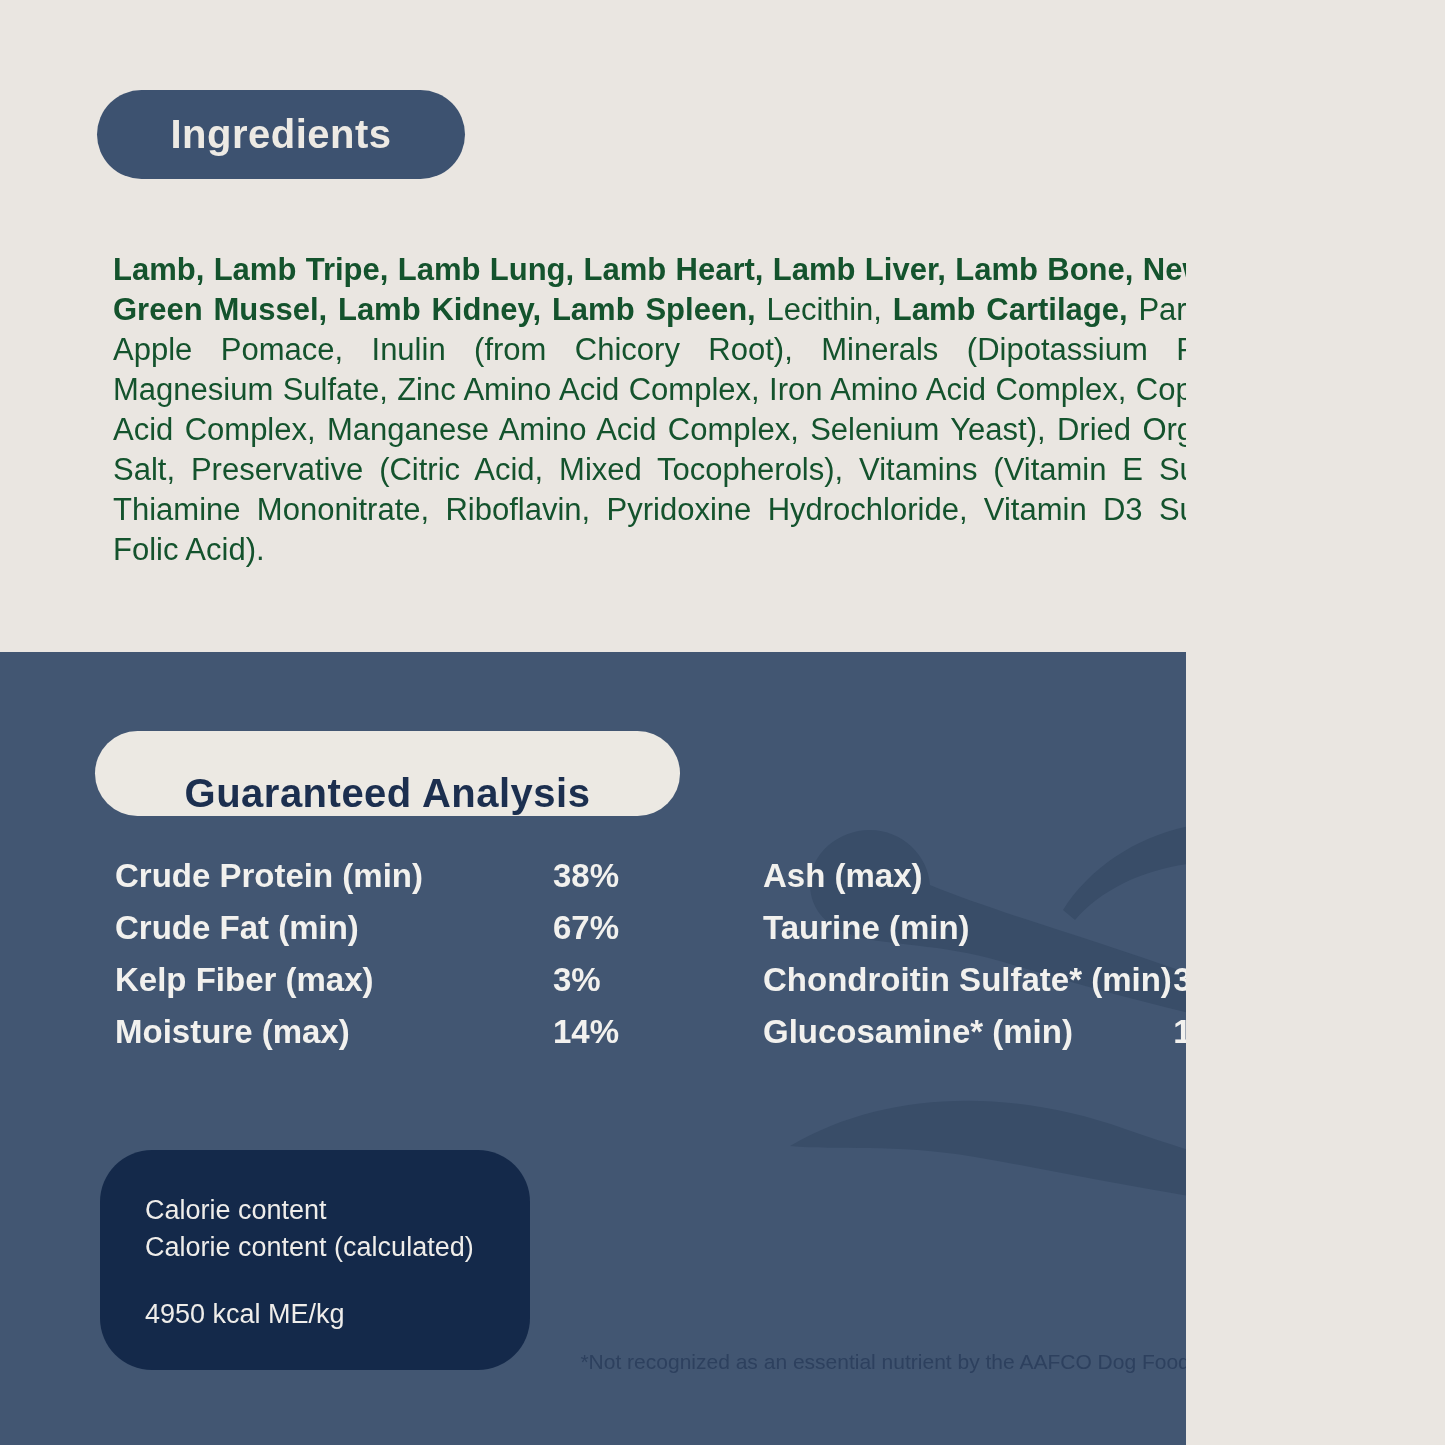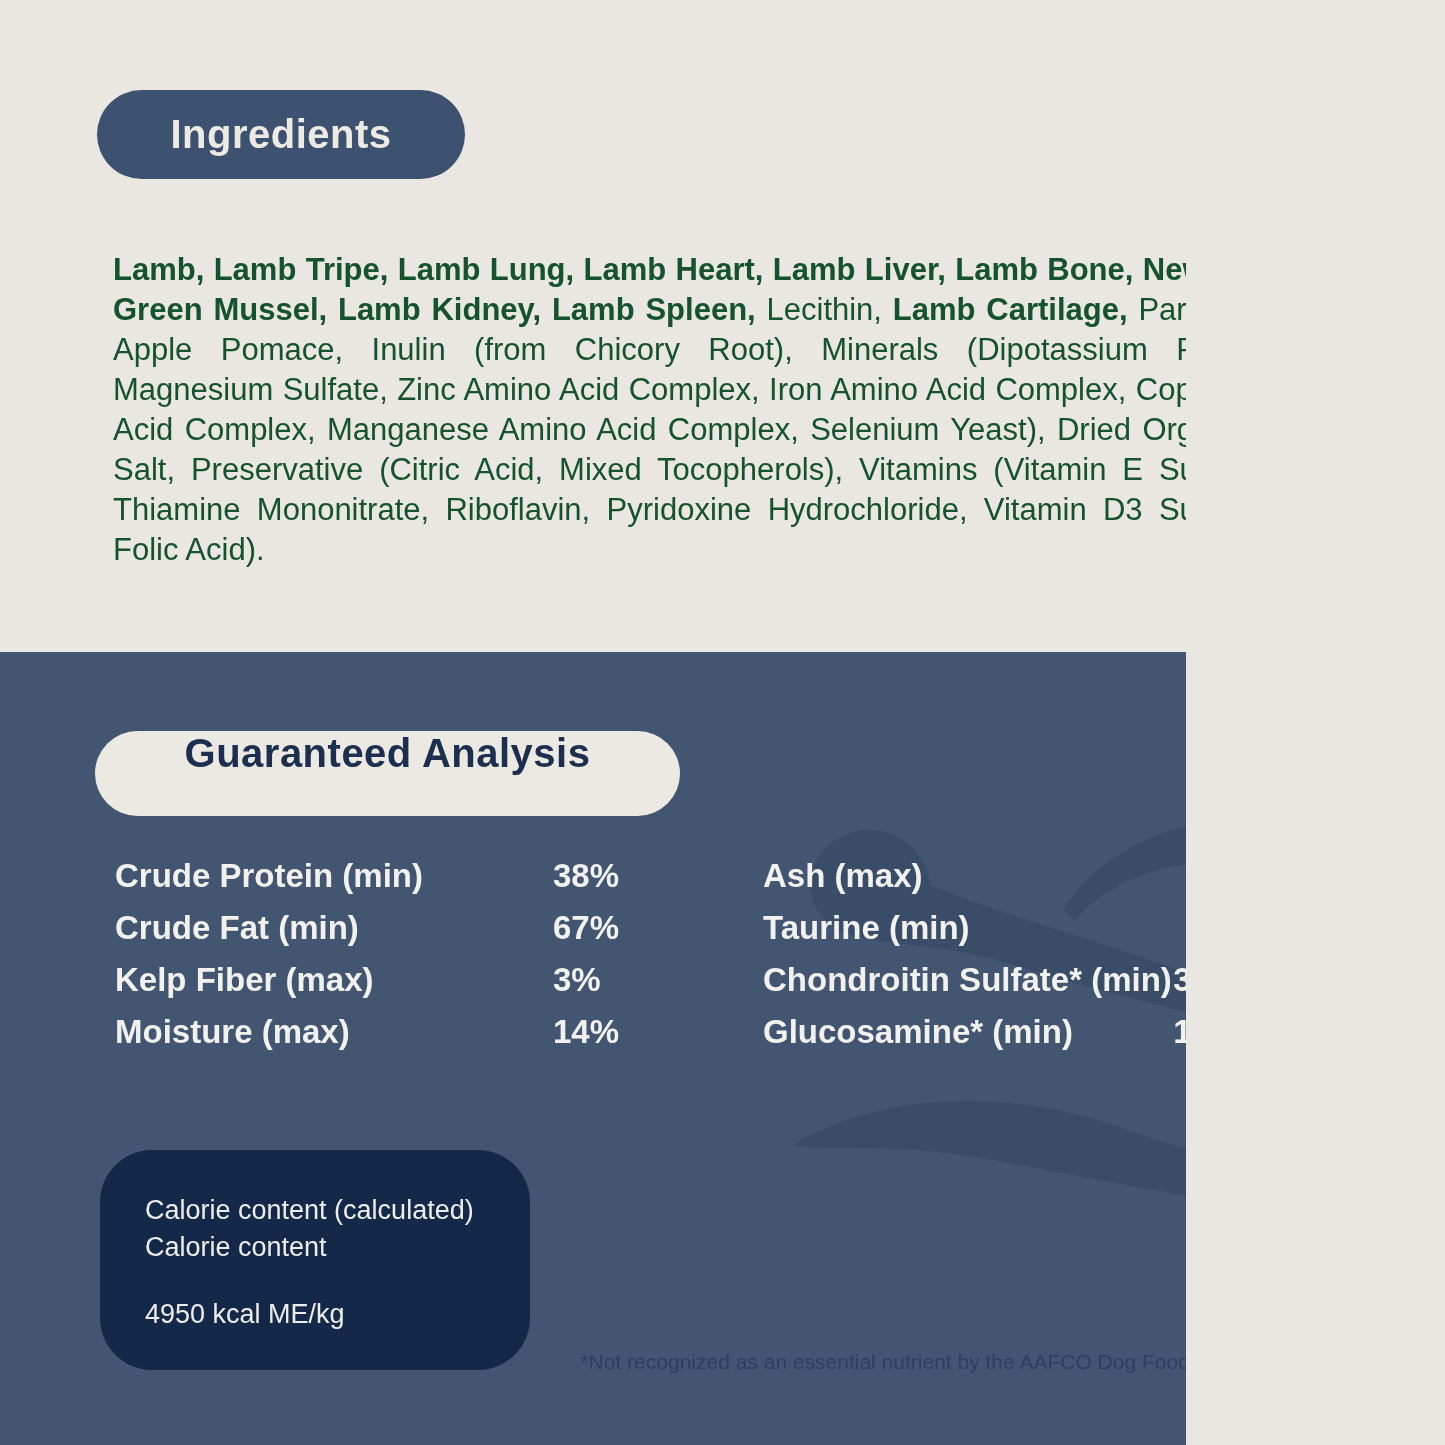--- a/index.html
+++ b/index.html
@@ -54,21 +54,21 @@
     position: absolute;
     left: 0; top: 0;
     pointer-events: none;
   }
   .pill-ga {
     position: absolute;
     left: 95px; top: 79px;   
     width: 585px; height: 85px;
     background: #ECE9E3;
     border-radius: 43px;
-    display: flex; align-items: flex-start; justify-content: center;
+    display: flex; align-items: flex-end; justify-content: center;
     color: #1C2F4F;
     font-size: 40px;
     font-weight: 700;
     letter-spacing: 0.5px;
   }
   .ga-col {
     position: absolute;
     top: 205px;              
   }
   .ga-col.left  { left: 115px; width: 610px; }
@@ -169,21 +169,21 @@
         <span class="ga-label">Chondroitin Sulfate* (min)</span>
         <span class="ga-value">3000 mg/kg</span>
       </div>
       <div class="ga-row">
         <span class="ga-label">Glucosamine* (min)</span>
         <span class="ga-value">1000 mg/kg</span>
       </div>
     </div>
 
     <div class="calorie-card">
+      <div>Calorie content</div>
       <div>Calorie content (calculated)</div>
-      <div>Calorie content</div>
       <div class="cal-group2">4950 kcal ME/kg</div>
     </div>
 
     <div class="footnote">*Not recognized as an essential nutrient by the AAFCO Dog Food Nutrient Profiles</div>
   </div>
 
 </div>
 
 </body></html>

